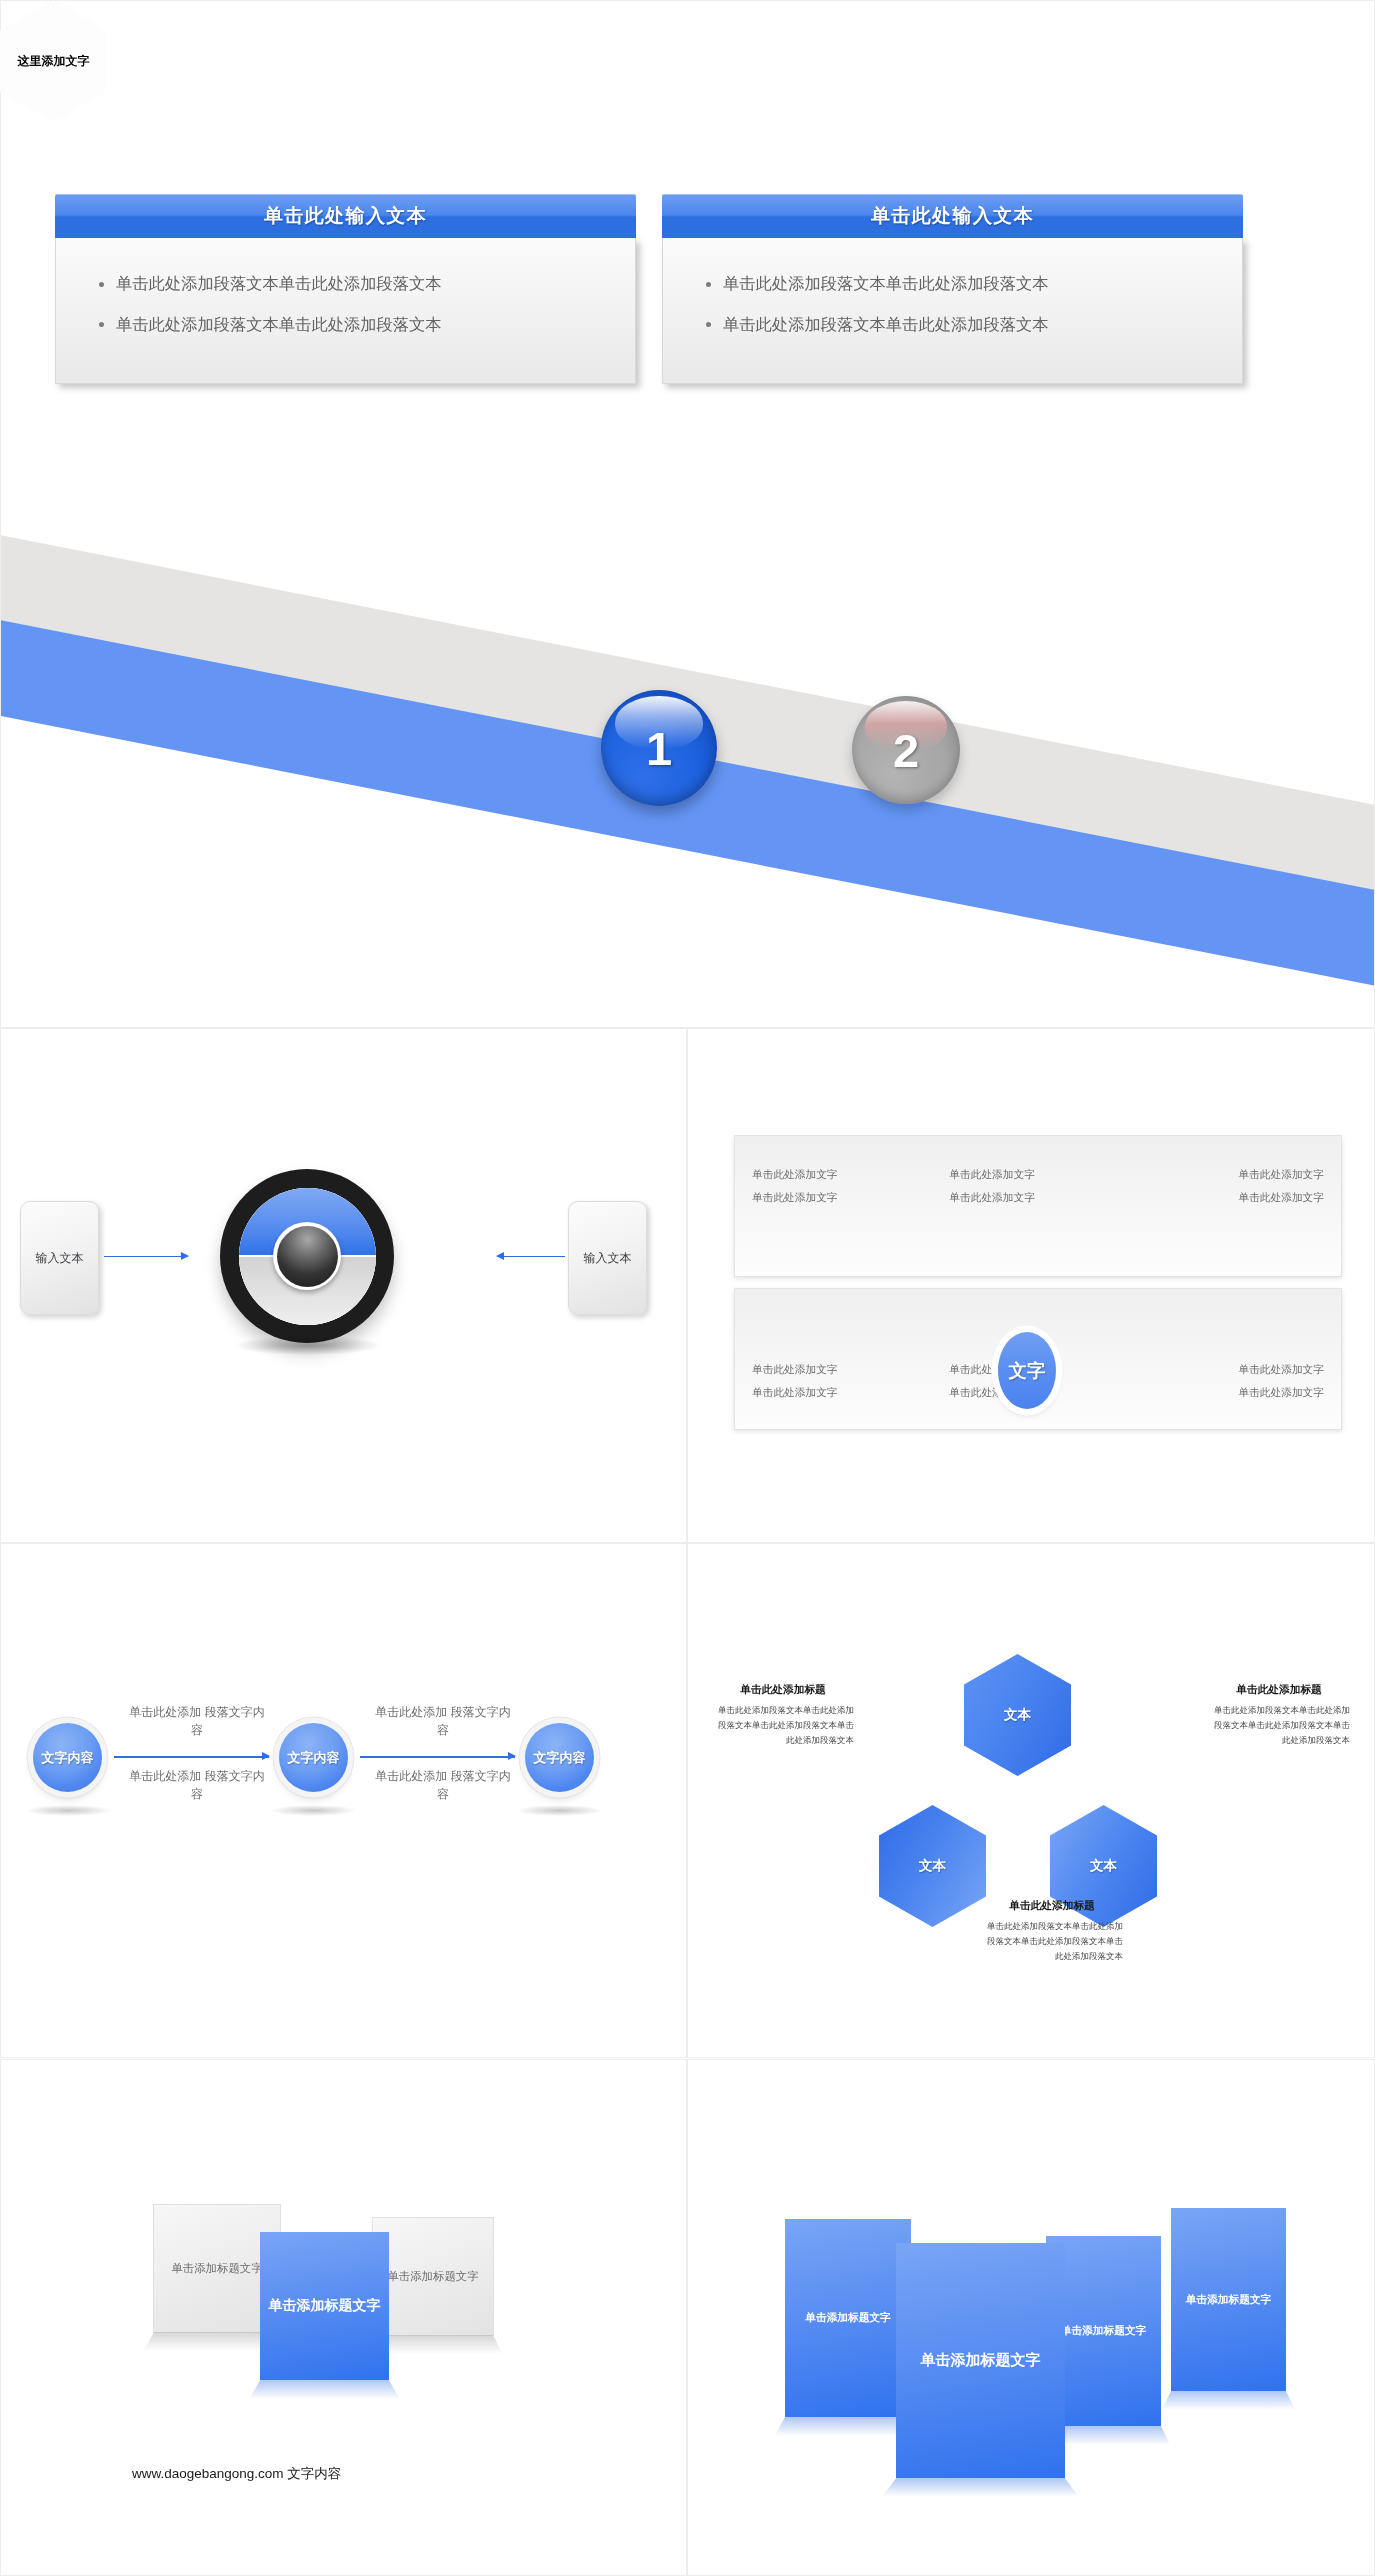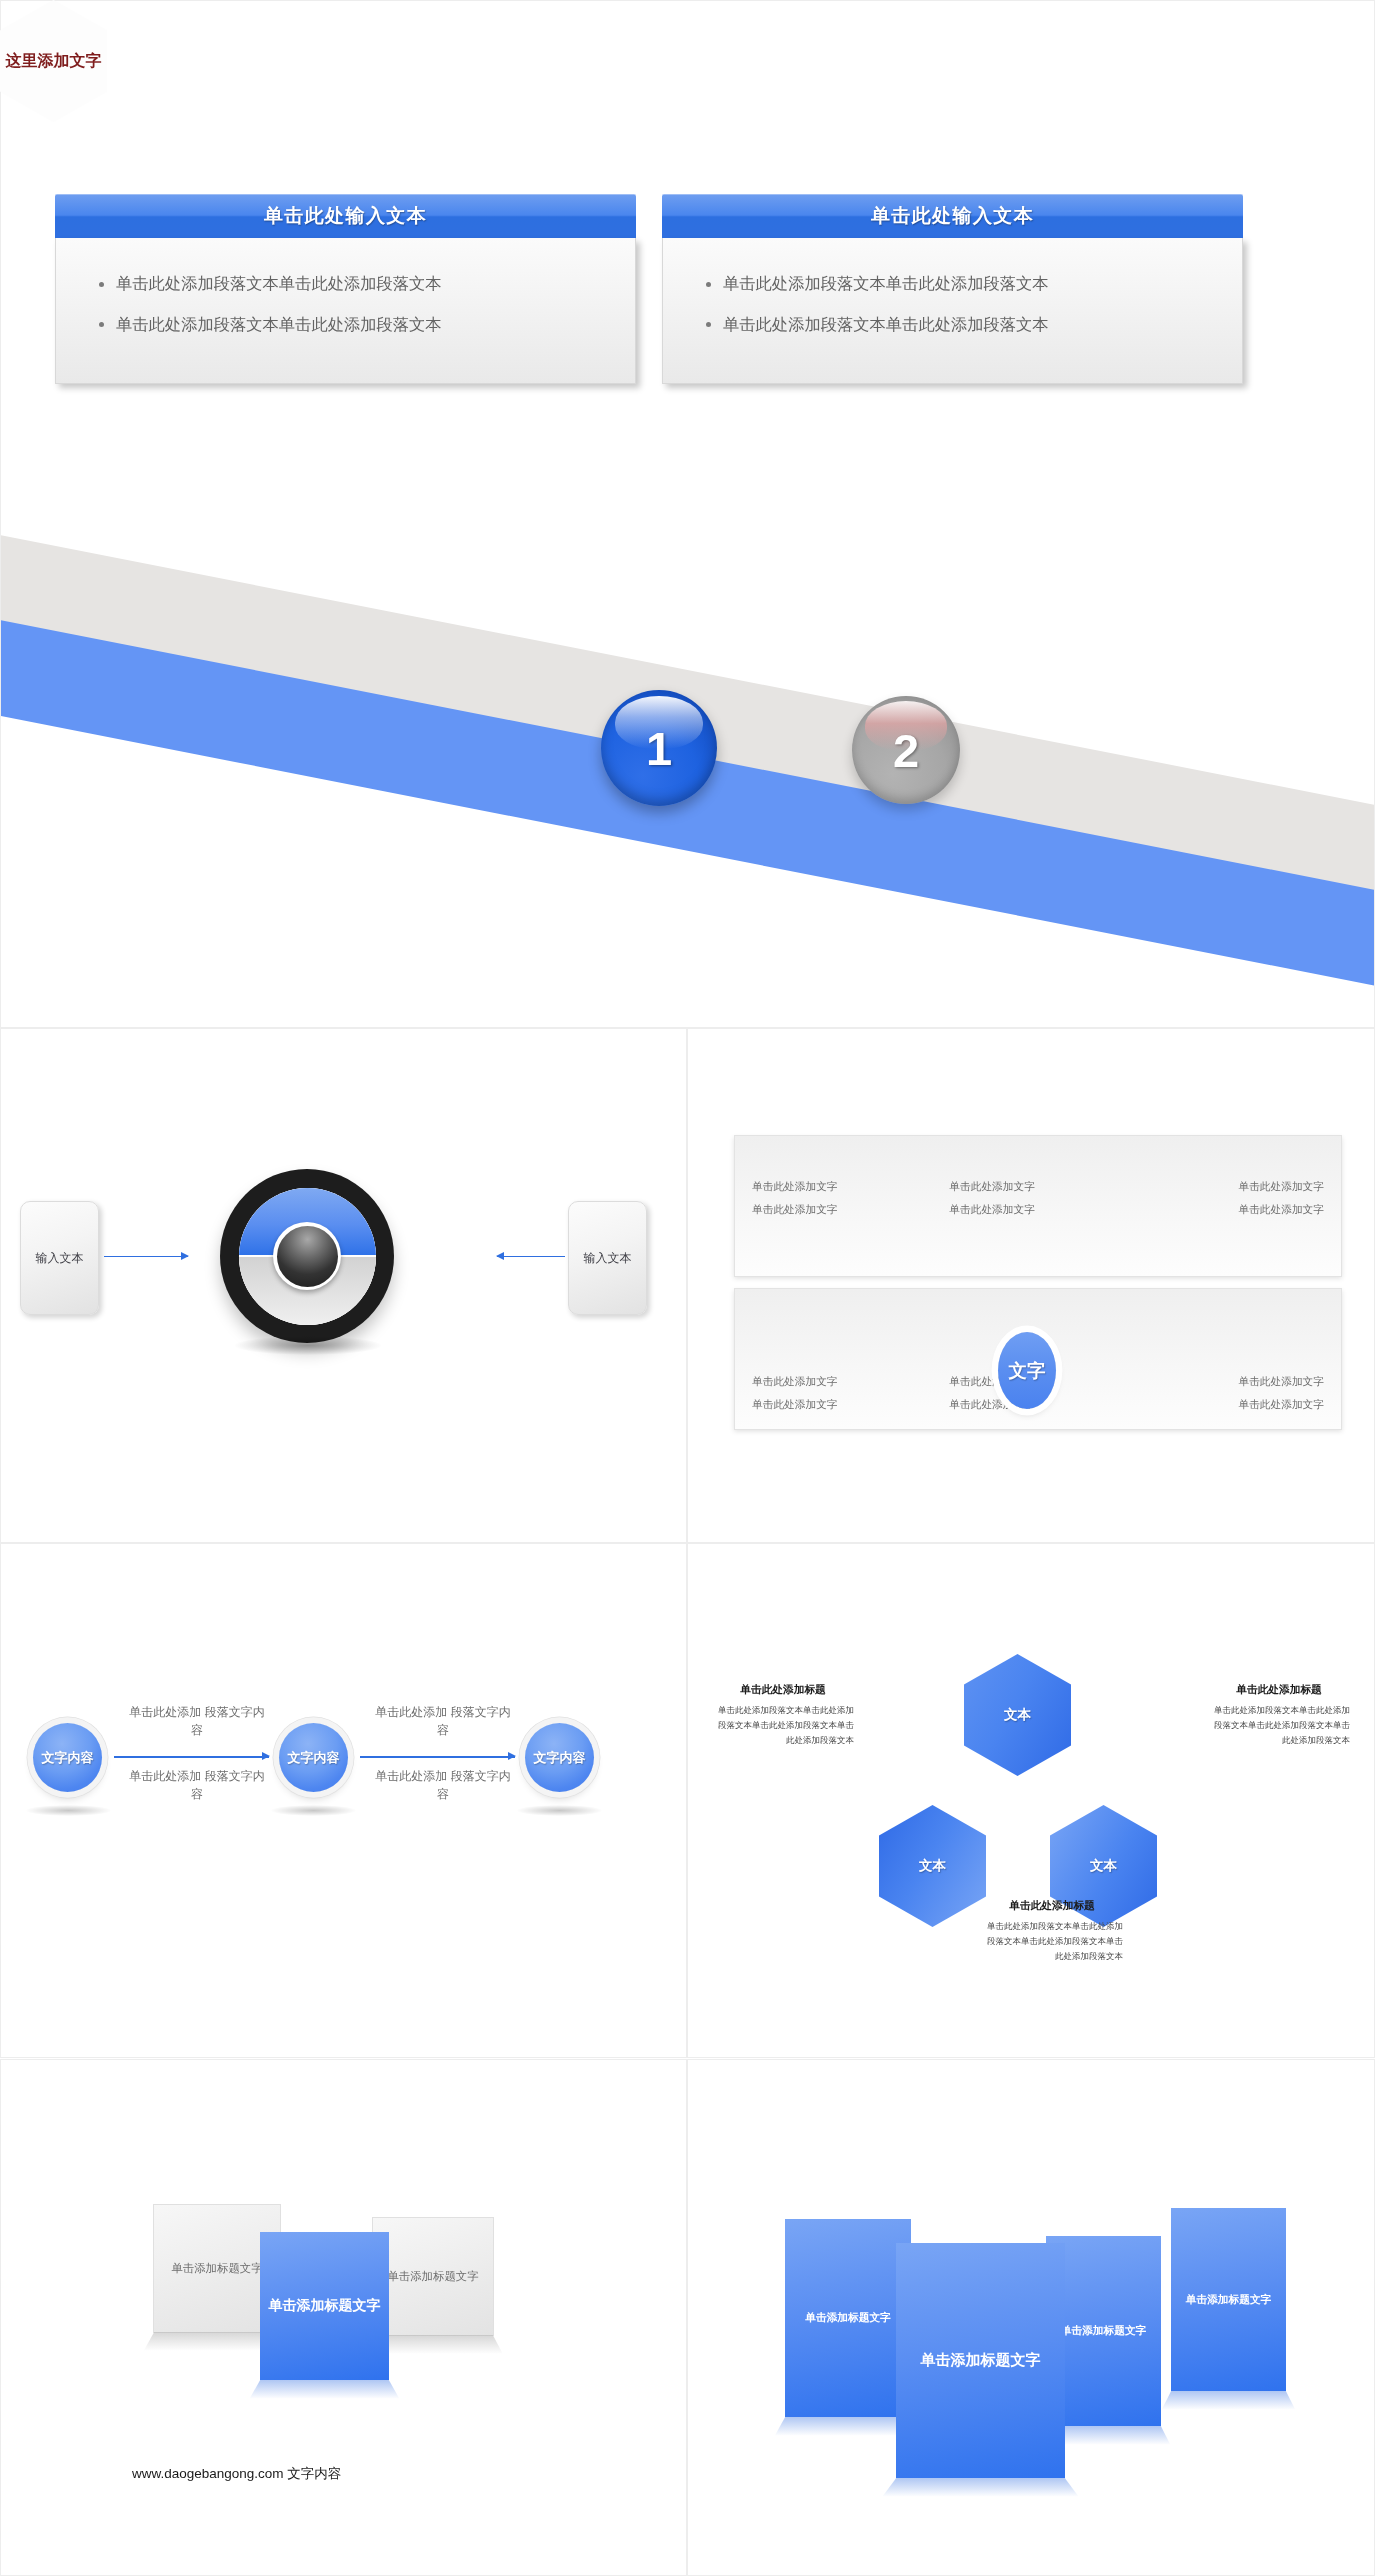--- a/index.html
+++ b/index.html
@@ -122,21 +122,21 @@
 
   
   #slide3{left:687px;top:1028px;width:688px;height:515px;border:1.4px solid #ededed;}
   .band-box{
     position:absolute;width:608px;height:77px;box-sizing:border-box;
     background:linear-gradient(180deg,#efefef 0%,#f7f7f7 55%,#fdfdfd 100%);
     border:0.7px solid #e3e3e3;box-shadow:0 2.1px 5px rgba(0,0,0,.12);
   }
   #band-top{left:734px;top:1135px;height:142px;}
   #band-bot{left:734px;top:1288px;height:142px;}
-  .band-cols{position:absolute;left:0;top:16px;width:100%;height:100%;display:flex;}
+  .band-cols{position:absolute;left:0;top:4px;width:100%;height:100%;display:flex;}
   .band-col{flex:1;display:flex;flex-direction:column;justify-content:center;}
   #band-top .band-cols{align-items:flex-start;padding-top:28px;box-sizing:border-box;}
   #band-bot .band-cols{align-items:flex-start;padding-top:70px;box-sizing:border-box;}
   .band-col p{margin:0 0 8.5px 0;font-size:10.7px;color:#6d6d6d;}
   .band-col.c1{padding-left:17px;}
   .band-col.c2{padding-left:10px;}
   .band-col.c3{align-items:flex-end;padding-right:17px;}
   .ellipse-center{
     position:absolute;left:998px;top:1332px;width:58px;height:77px;border-radius:50%;
     background:linear-gradient(180deg,#6f9ef3 0%,#5a8ef0 50%,#4a82ef 100%);
@@ -184,21 +184,21 @@
     text-shadow:0.7px 0.7px 1.4px rgba(0,0,0,.3);}
   #hex-top{left:964px;top:1654px;
     background:linear-gradient(120deg,#5e92f2 0%,#4a84f0 45%,#2f6ae6 100%);}
   #hex-left{left:879px;top:1805px;
     background:linear-gradient(120deg,#2f6ae6 0%,#4a84f0 45%,#79a5f5 100%);}
   #hex-right{left:1050px;top:1805px;
     background:linear-gradient(120deg,#79a5f5 0%,#4a84f0 55%,#2f6ae6 100%);}
   #hex-center{left:964px;top:1731px;width:107px;height:122px;
     clip-path:polygon(50% 0%,100% 25%,100% 75%,50% 100%,0% 75%,0% 25%);
     background:#fdfdfd;display:flex;align-items:center;justify-content:center;
-    color:#7f1d1d;font-size:16px;font-weight:bold;z-index:4;
+    color:#000000;font-size:12px;font-weight:bold;z-index:4;
     filter:drop-shadow(0 2.1px 4.3px rgba(0,0,0,.18));}
   .hex-note{position:absolute;width:142px;text-align:center;}
   .hex-note .t{font-size:10.7px;font-weight:bold;color:#1c1c1c;margin-bottom:6.4px;}
   .hex-note .b{font-size:8.5px;color:#4a4a4a;line-height:1.72;text-align:right;}
   #note-l{left:712px;top:1683px;}
   #note-r{left:1208px;top:1683px;}
   #note-b{left:981px;top:1899px;}
 
   
   #slide6{left:0;top:2059px;width:687px;height:517px;border:1.4px solid #ededed;}

